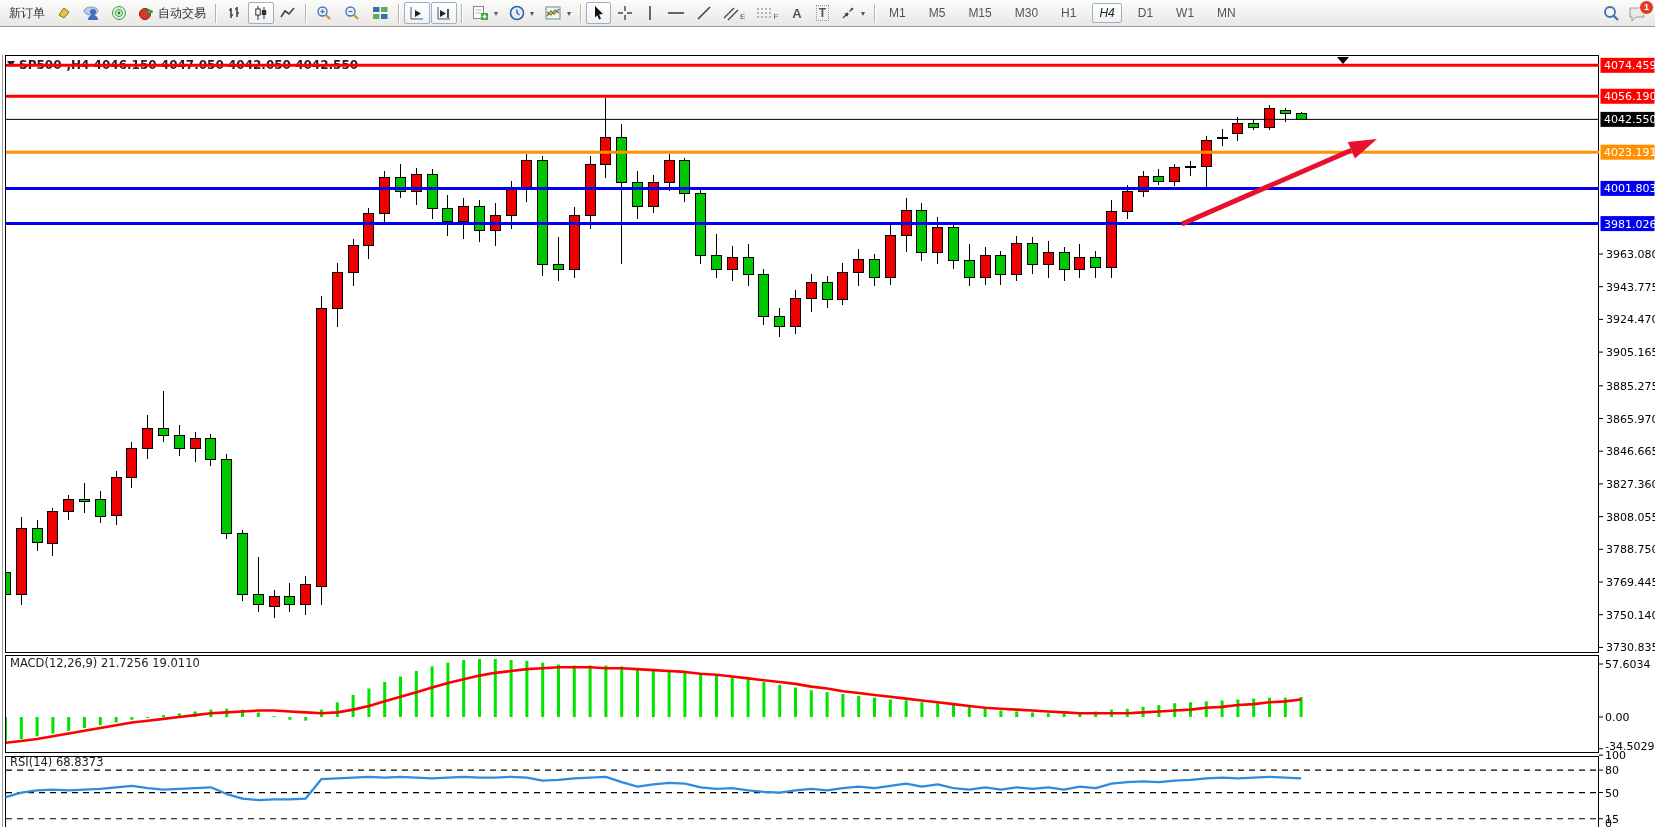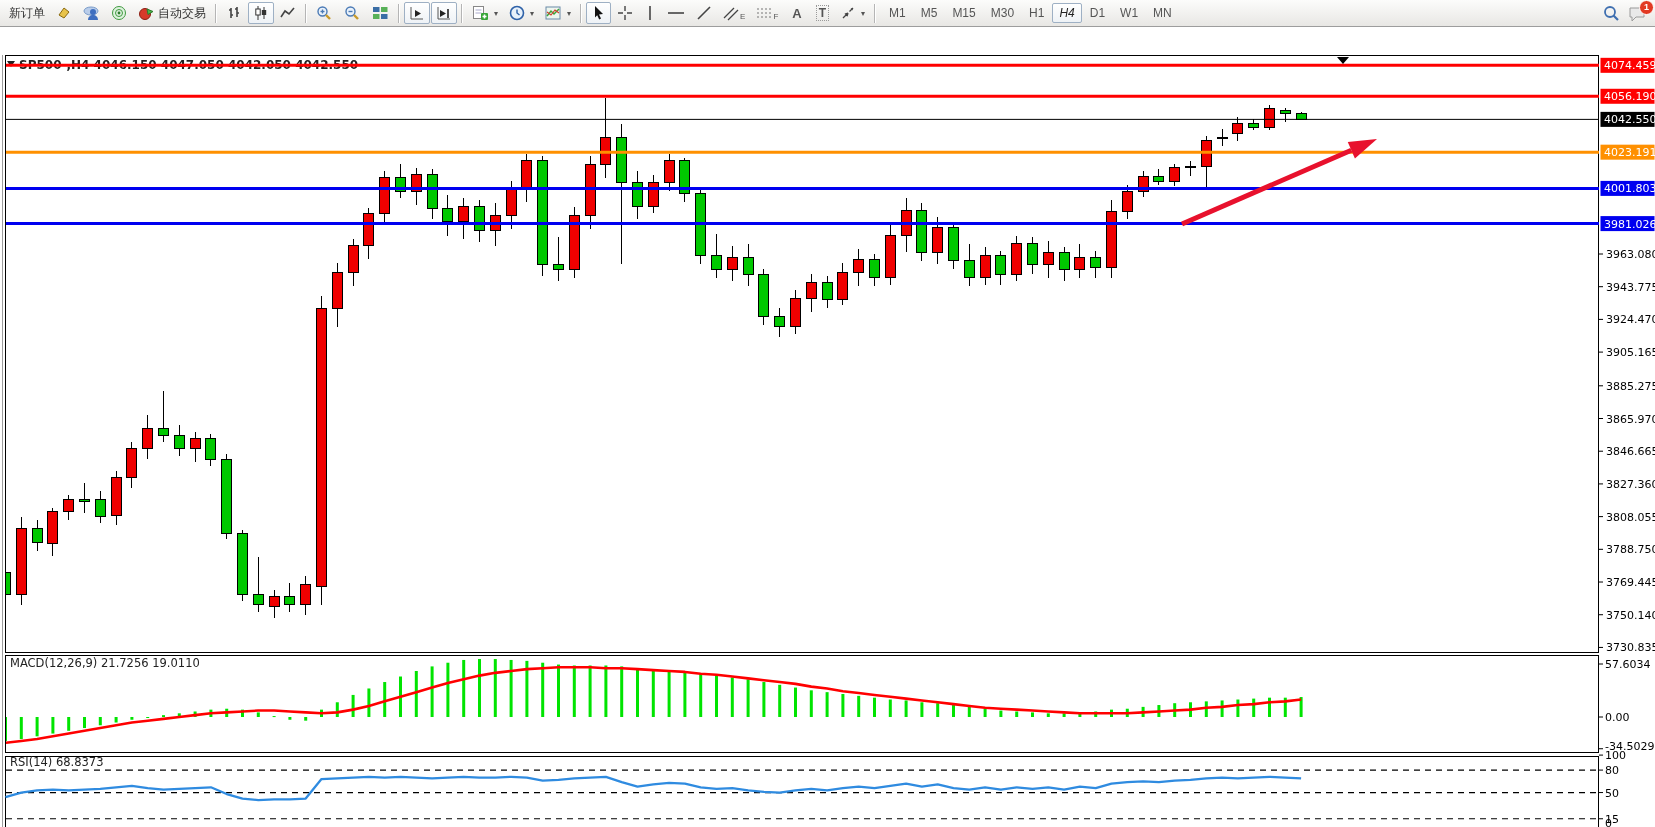--- a/index.html
+++ b/index.html
@@ -4,21 +4,21 @@
 <style>
   html,body{margin:0;padding:0;width:1655px;height:827px;background:#fff;overflow:hidden;
             font-family:"Liberation Sans","DejaVu Sans",sans-serif;}
   
   .toolbar{height:26px;display:flex;align-items:center;gap:1px;padding:0 4px;
            background:linear-gradient(#fcfcfb,#e8e7e4);border-bottom:1px solid #9d9d9d;font-size:12px;color:#333;}
   .tbtn{display:flex;align-items:center;gap:4px;padding:2px 4px;border:1px solid transparent;border-radius:2px;cursor:default;}
   .tbtn.box{border:1px solid #9eb0c4;background:linear-gradient(#ffffff,#eef2f6);}
   .sep{width:1px;height:19px;background:#b5b5b5;border-right:1px solid #fff;margin:0 3px;}
   .caret{font-size:8px;color:#555;margin-left:1px;}
-  .tf-strip{display:flex;align-items:center;gap:1px;margin-left:2px;}
+  .tf-strip{display:flex;align-items:center;gap:9px;margin-left:2px;}
   .tf{padding:2px 6px;color:#555;font-size:12px;border:1px solid transparent;border-radius:2px;}
   .tf.active{border:1px solid #9eb0c4;background:linear-gradient(#ffffff,#eef2f6);color:#222;font-style:italic;}
   .right-icons{margin-left:auto;display:flex;align-items:center;gap:8px;padding-right:4px;}
   .chat-wrap{position:relative;}
   .badge{position:absolute;top:-5px;right:-7px;background:#e23a24;color:#fff;font-size:9px;font-weight:bold;
          border-radius:50%;width:13px;height:13px;line-height:13px;text-align:center;border:1px solid #fff;}
   .ico{display:inline-block;vertical-align:middle;}
   .letterA{font-weight:bold;color:#555;font-size:13px;padding:0 3px;}
   .letterT{font-weight:bold;color:#555;font-size:12px;padding:0 2px;border:1px dotted #999;}
   

